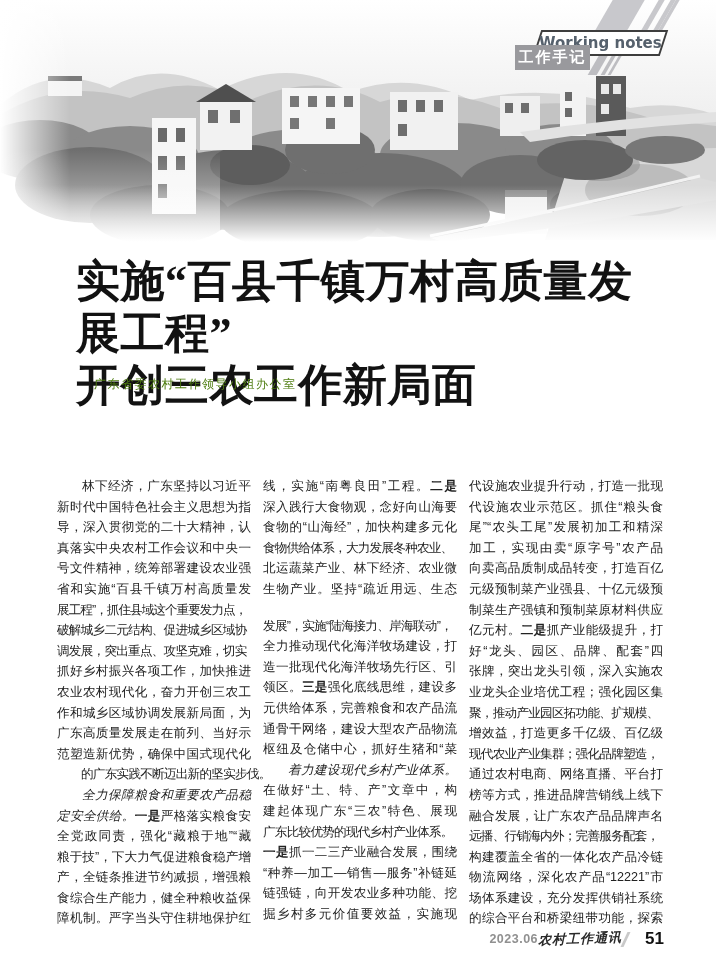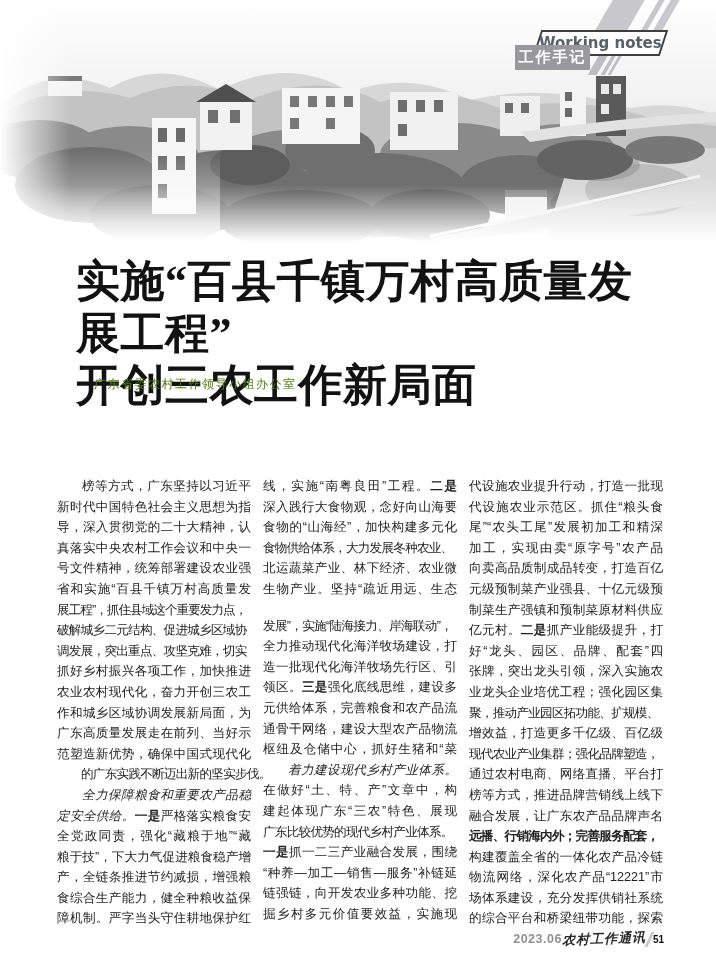--- a/index.html
+++ b/index.html
@@ -56,21 +56,21 @@
   .footer{
     position:absolute;right:52px;top:929px;height:20px;
     display:flex;align-items:center;
   }
   .f-issue{font-size:12.5px;font-weight:bold;color:#909090;letter-spacing:0.5px;}
   .f-logo{
     font-family:"Liberation Serif","DejaVu Serif",serif;font-style:italic;font-weight:bold;
     font-size:13px;color:#2a2a2a;transform:rotate(-2deg);letter-spacing:1px;
   }
   .f-slash{width:3px;height:15px;background:#c9c9c9;transform:skewX(-25deg);margin:0 2px;}
-  .f-page{font-size:10px;font-weight:bold;color:#111111;}
+  .f-page{font-size:17px;font-weight:bold;color:#111111;margin-left:16px;}
 </style>
 </head>
 <body>
 
 <div class="page">
 
   <div class="photo">
     <svg width="716" height="242" viewBox="0 0 716 242" xmlns="http://www.w3.org/2000/svg">
       <defs>
         <linearGradient id="sky" x1="0" y1="0" x2="0" y2="1">
@@ -194,21 +194,21 @@
   </div>
 
   <div class="title">
     <div>实施“百县千镇万村高质量发展工程”</div>
     <div>开创三农工作新局面</div>
   </div>
   <div class="byline">广东省委农村工作领导小组办公室</div>
 
   <div class="columns">
     <div class="col">
-        <div class="tline indent"><span class="s-r">榜等方式，广东坚持以习近平</span></div>
+        <div class="tline indent"><span class="s-r">林下经济，广东坚持以习近平</span></div>
         <div class="tline"><span class="s-r">新时代中国特色社会主义思想为指</span></div>
         <div class="tline"><span class="s-r">导，深入贯彻党的二十大精神，认</span></div>
         <div class="tline"><span class="s-r">真落实中央农村工作会议和中央一</span></div>
         <div class="tline"><span class="s-r">号文件精神，统筹部署建设农业强</span></div>
         <div class="tline"><span class="s-r">省和实施“百县千镇万村高质量发</span></div>
         <div class="tline" style="letter-spacing: -0.96px; text-align-last: left;"><span class="s-r">展工程”，抓住县域这个重要发力点，</span></div>
         <div class="tline" style="letter-spacing: -0.75px; text-align-last: left;"><span class="s-r">破解城乡二元结构、促进城乡区域协</span></div>
         <div class="tline" style="letter-spacing: -0.75px; text-align-last: left;"><span class="s-r">调发展，突出重点、攻坚克难，切实</span></div>
         <div class="tline"><span class="s-r">抓好乡村振兴各项工作，加快推进</span></div>
         <div class="tline"><span class="s-r">农业农村现代化，奋力开创三农工</span></div>
@@ -258,21 +258,21 @@
         <div class="tline"><span class="s-r">亿元村。</span><span class="s-b">二是</span><span class="s-r">抓产业能级提升，打</span></div>
         <div class="tline"><span class="s-r">好“龙头、园区、品牌、配套”四</span></div>
         <div class="tline"><span class="s-r">张牌，突出龙头引领，深入实施农</span></div>
         <div class="tline"><span class="s-r">业龙头企业培优工程；强化园区集</span></div>
         <div class="tline" style="letter-spacing: -0.75px; text-align-last: left;"><span class="s-r">聚，推动产业园区拓功能、扩规模、</span></div>
         <div class="tline"><span class="s-r">增效益，打造更多千亿级、百亿级</span></div>
         <div class="tline" style="letter-spacing: -0.75px; text-align-last: left;"><span class="s-r">现代农业产业集群；强化品牌塑造，</span></div>
         <div class="tline"><span class="s-r">通过农村电商、网络直播、平台打</span></div>
         <div class="tline"><span class="s-r">榜等方式，推进品牌营销线上线下</span></div>
         <div class="tline"><span class="s-r">融合发展，让广东农产品品牌声名</span></div>
-        <div class="tline" style="letter-spacing: -0.75px; text-align-last: left; font-weight: bold;"><span class="s-r">远播、行销海内外；完善服务配套，</span></div>
+        <div class="tline" style="letter-spacing: -0.75px; text-align-last: left;"><span class="s-r">远播、行销海内外；完善服务配套，</span></div>
         <div class="tline"><span class="s-r">构建覆盖全省的一体化农产品冷链</span></div>
         <div class="tline"><span class="s-r">物流网络，深化农产品“12221”市</span></div>
         <div class="tline"><span class="s-r">场体系建设，充分发挥供销社系统</span></div>
         <div class="tline"><span class="s-r">的综合平台和桥梁纽带功能，探索</span></div>
       </div>
   </div>
 
   <div class="footer">
     <span class="f-issue">2023.06</span>
     <span class="f-logo">农村工作通讯</span>

